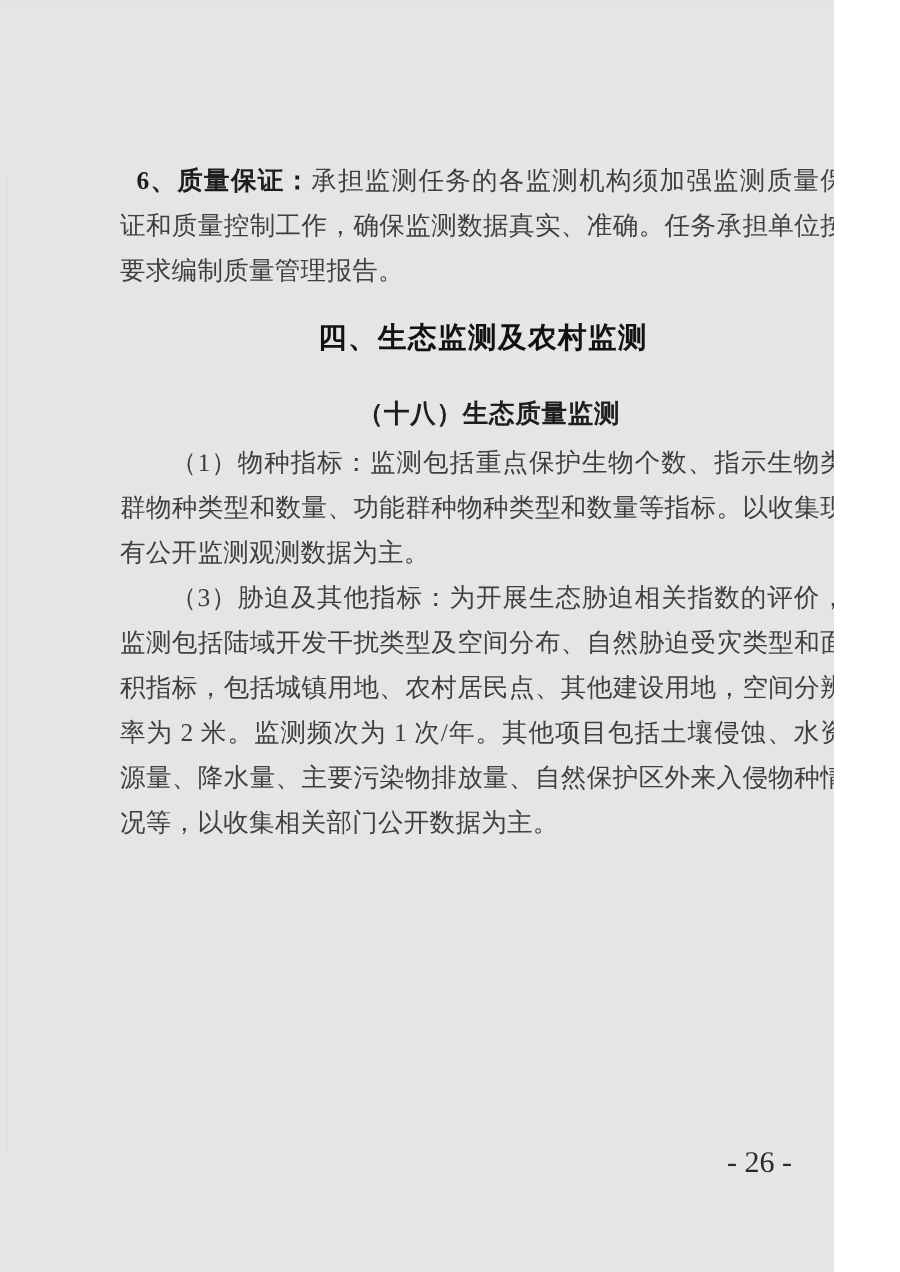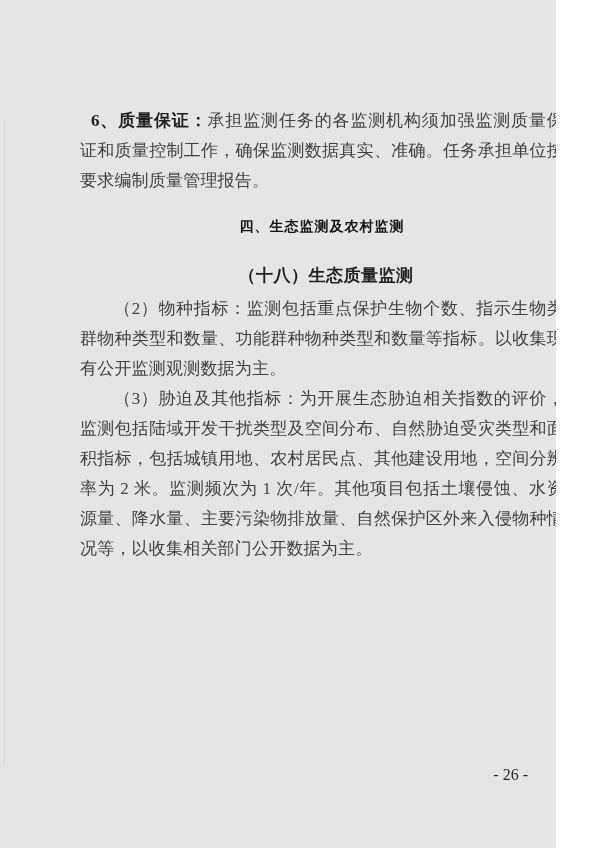--- a/index.html
+++ b/index.html
@@ -55,21 +55,21 @@
     color: #1e1e1e;
   }
   .thin {
     color: #5a5a5a;
   }
   .section-heading {
     display: block;
     margin: 10px 0 0 0;
     font-family: "Liberation Sans", "DejaVu Sans", sans-serif;
     font-weight: bold;
-    font-size: 14px;
+    font-size: 19px;
     line-height: 40px;
     text-align: center;
     color: #121212;
     letter-spacing: 1px;
   }
   .sub-heading {
     margin-top: 12px !important;
     font-size: 17px;
     line-height: 36px;
     font-weight: bold;
@@ -80,21 +80,21 @@
   }
   .item {
     line-height: 36px;
   }
   .page-number {
     position: absolute;
     left: 80px;
     top: 764px;
     width: 448px;
     text-align: right;
-    font-size: 16px;
+    font-size: 20px;
     line-height: 22px;
     color: #2a2a2a;
     font-family: "Liberation Serif", "DejaVu Serif", serif;
   }
 </style>
 </head>
 <body>
 
 <div class="page">
 
@@ -105,21 +105,21 @@
 
     <p class="body p-head"><span class="lead">6、质量保证：</span><span>承担监测任务的各监测机构须加强监测质量保证和质量控制工作，确保监测数据真实、准确。任务承担单位按要求编制质量管理报告。</span></p>
 
     <h1 class="section-heading">四、生态监测及农村监测</h1>
 
     <p class="sub-heading">（十八）生态质量监测</p>
 
 
 
 
-    <p class="body p-body">（2）物种指标：监测包括重点保护生物个数、指示生物类群物种类型和数量、功能群种物种类型和数量等指标。以收集现有公开监测观测数据为主。</p>
+    <p class="body p-body">（1）物种指标：监测包括重点保护生物个数、指示生物类群物种类型和数量、功能群种物种类型和数量等指标。以收集现有公开监测观测数据为主。</p>
 
     <p class="body p-body">（3）胁迫及其他指标：为开展生态胁迫相关指数的评价，监测包括陆域开发干扰类型及空间分布、自然胁迫受灾类型和面积指标，包括城镇用地、农村居民点、其他建设用地，空间分辨率为 2 米。监测频次为 1 次/年。其他项目包括土壤侵蚀、水资源量、降水量、主要污染物排放量、自然保护区外来入侵物种情况等，以收集相关部门公开数据为主。</p>
 
   </div>
 
   <div class="page-number">- 26 -</div>
 
 </div>
 
 </body></html>

